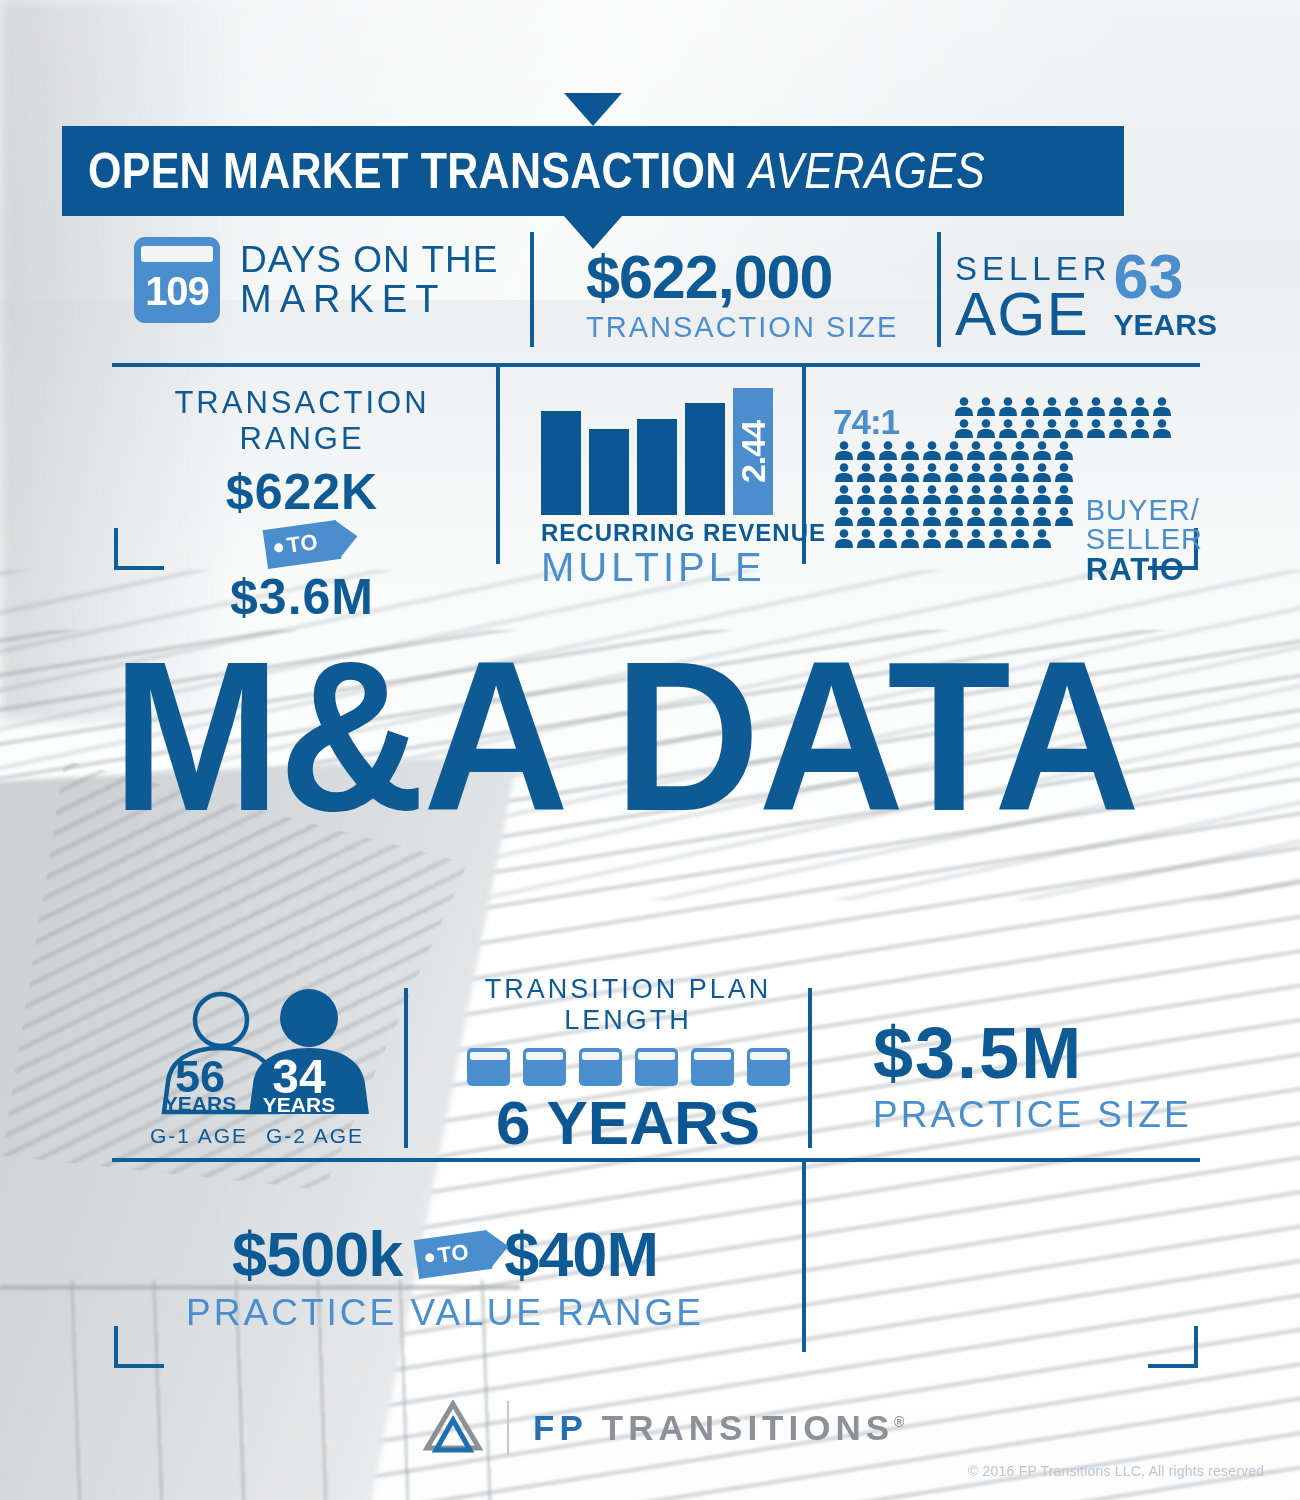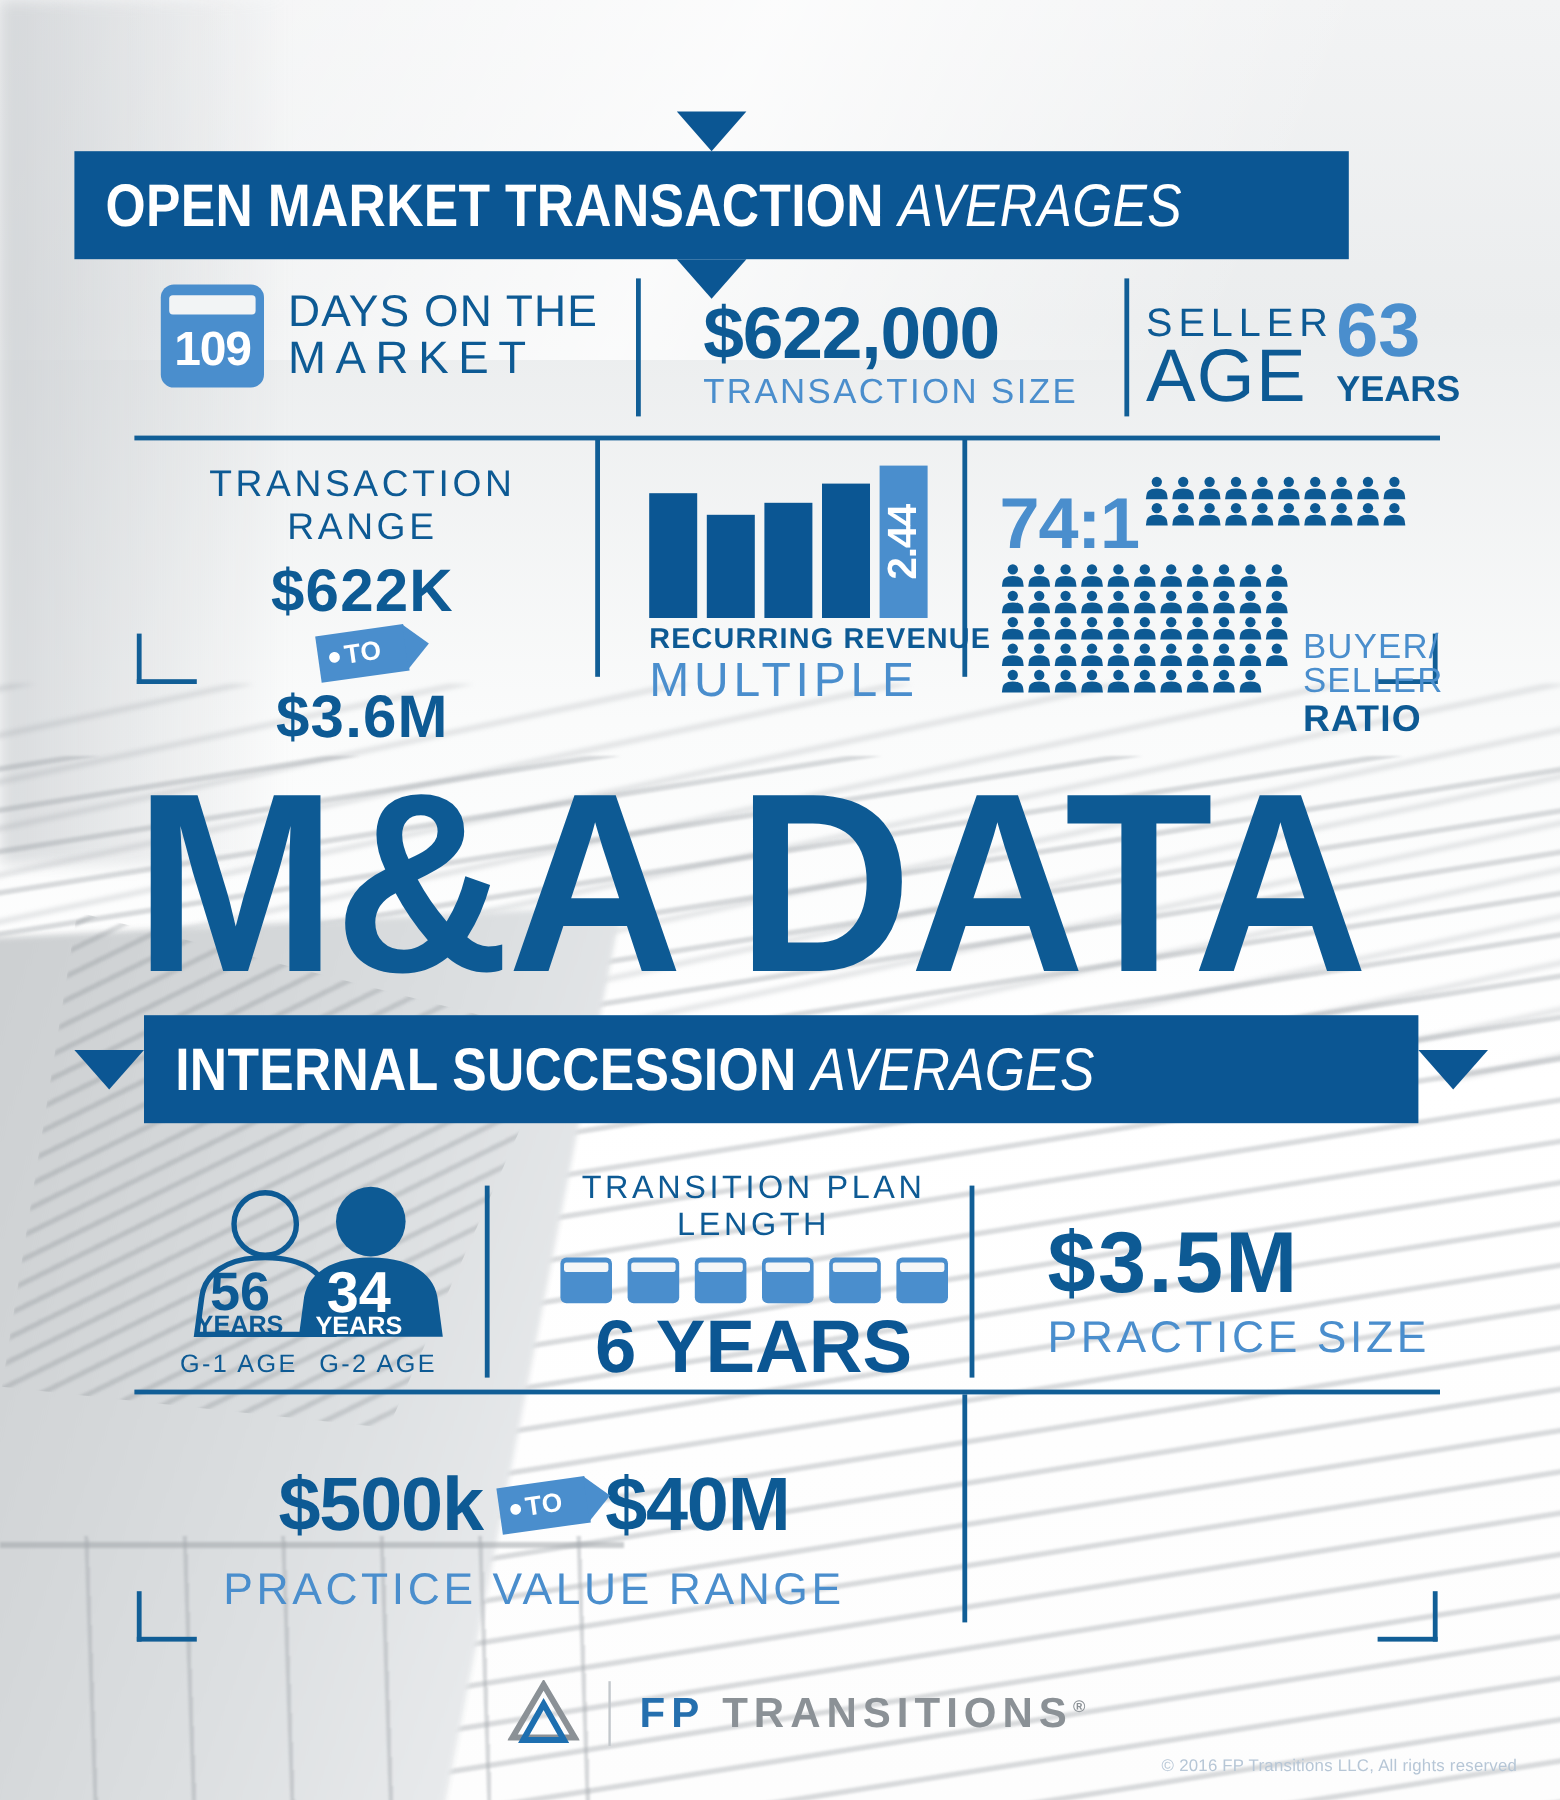--- a/index.html
+++ b/index.html
@@ -151,21 +151,21 @@
   .bars{ display:flex;align-items:flex-end;gap:8px;height:125px; }
   .bar{ width:40px;background:#0b5693; }
   .bar.hl{ background:#4a8ecd;position:relative; }
   .bar-val{
     position:absolute;left:50%;top:50%;transform:translate(-50%,-50%) rotate(-90deg);
     color:#fff;font-size:34px;font-weight:bold;letter-spacing:-1px;white-space:nowrap;
   }
   .bars-lab1{ font-size:24px;color:#0d5a94;letter-spacing:1px;font-weight:600; }
   .bars-lab2{ font-size:40px;color:#4a8ecd;letter-spacing:4px;line-height:1; }
 
-  .ratio-num{ font-size:60px;font-weight:bold;color:#4a8ecd;letter-spacing:-1px; }
+  .ratio-num{ font-size:35px;font-weight:bold;color:#4a8ecd;letter-spacing:-1px; }
   .ppl-grid{ display:flex;flex-wrap:wrap;width:236px; }
   .ppl-grid svg{ display:block; }
   .bs-lab{ font-size:29px;color:#4a8ecd;letter-spacing:1px;line-height:1.0; }
   .bs-lab b{ color:#0d5a94;font-size:31px; }
 
   
   .maintitle{
     position:absolute;font-size:213px;font-weight:bold;color:#0d5a94;
     letter-spacing:-2px;line-height:1;white-space:nowrap;
     transform:scaleX(0.95);transform-origin:left center;
@@ -592,30 +592,20 @@
       <div class="bs-lab" style="padding-left:6px;padding-top:56px;">
         <div>BUYER/</div>
         <div>SELLER</div>
         <div><b>RATIO</b></div>
       </div>
     </div>
   </div>
 
   <div class="maintitle" style="left:112px; top:630px;">M&amp;A DATA</div>
 
-  <div class="banner-row" style="left:62px; top:846px;">
-    <div class="tri"></div>
-    <div class="banner-bar" style="width:1062px;">
-      <div class="banner-title">
-        <span>INTERNAL SUCCESSION</span>
-        <i>AVERAGES</i>
-      </div>
-    </div>
-    <div class="tri"></div>
-  </div>
 
   <div class="stat" style="left:148px; top:978px;">
     <svg width="230" height="140" viewBox="0 0 230 140">
       <path d="M47 42 a26 26 0 1 1 52 0 a26 26 0 1 1 -52 0 Z" fill="none" stroke="#0d5a94" stroke-width="4.5"></path>
       <path d="M73 70 C40 70 22 84 20 104 L16 134 L130 134 L126 104 C124 84 106 70 73 70 Z" fill="none" stroke="#0d5a94" stroke-width="4.5"></path>
       <path d="M132 40 a29 29 0 1 1 58 0 a29 29 0 1 1 -58 0 Z" fill="#0d5a94"></path>
       <path d="M161 70 C126 70 107 85 105 106 L101 136 L221 136 L217 106 C215 85 196 70 161 70 Z" fill="#0d5a94"></path>
       <text x="52" y="114" font-family="Liberation Sans, sans-serif" font-size="45" font-weight="bold" fill="#0d5a94" text-anchor="middle" id="g1v">56</text>
       <text x="52" y="133" font-family="Liberation Sans, sans-serif" font-size="21" font-weight="bold" fill="#0d5a94" text-anchor="middle" id="g1u">YEARS</text>
       <text x="151" y="115" font-family="Liberation Sans, sans-serif" font-size="48" font-weight="bold" fill="#ffffff" text-anchor="middle" id="g2v">34</text>
@@ -654,21 +644,21 @@
 
   <div class="stat" style="left:150px; top:1218px; width:590px; text-align:center;">
     <div style="display:flex;align-items:center;justify-content:center;gap:14px;">
       <span class="pv-val">$500k</span>
       <span class="tag">
         <span class="dot"></span>
         <span class="to">TO</span>
       </span>
       <span class="pv-val">$40M</span>
     </div>
-    <div class="pv-lab" style="margin-top:14px;">PRACTICE  VALUE  RANGE</div>
+    <div class="pv-lab" style="margin-top:2px;">PRACTICE  VALUE  RANGE</div>
   </div>
 
 
   <div class="foot-wrap" style="left:423px; top:1400px;">
     <svg width="60" height="56" viewBox="0 0 60 56">
       <path d="M30 4 L56 48 L4 48 Z" fill="none" stroke="#8b9196" stroke-width="5"></path>
       <path d="M30 20 L47 50 L13 50 Z" fill="none" stroke="#1d6fb0" stroke-width="5"></path>
     </svg>
     <div class="foot-div"></div>
     <div class="foot-name">

